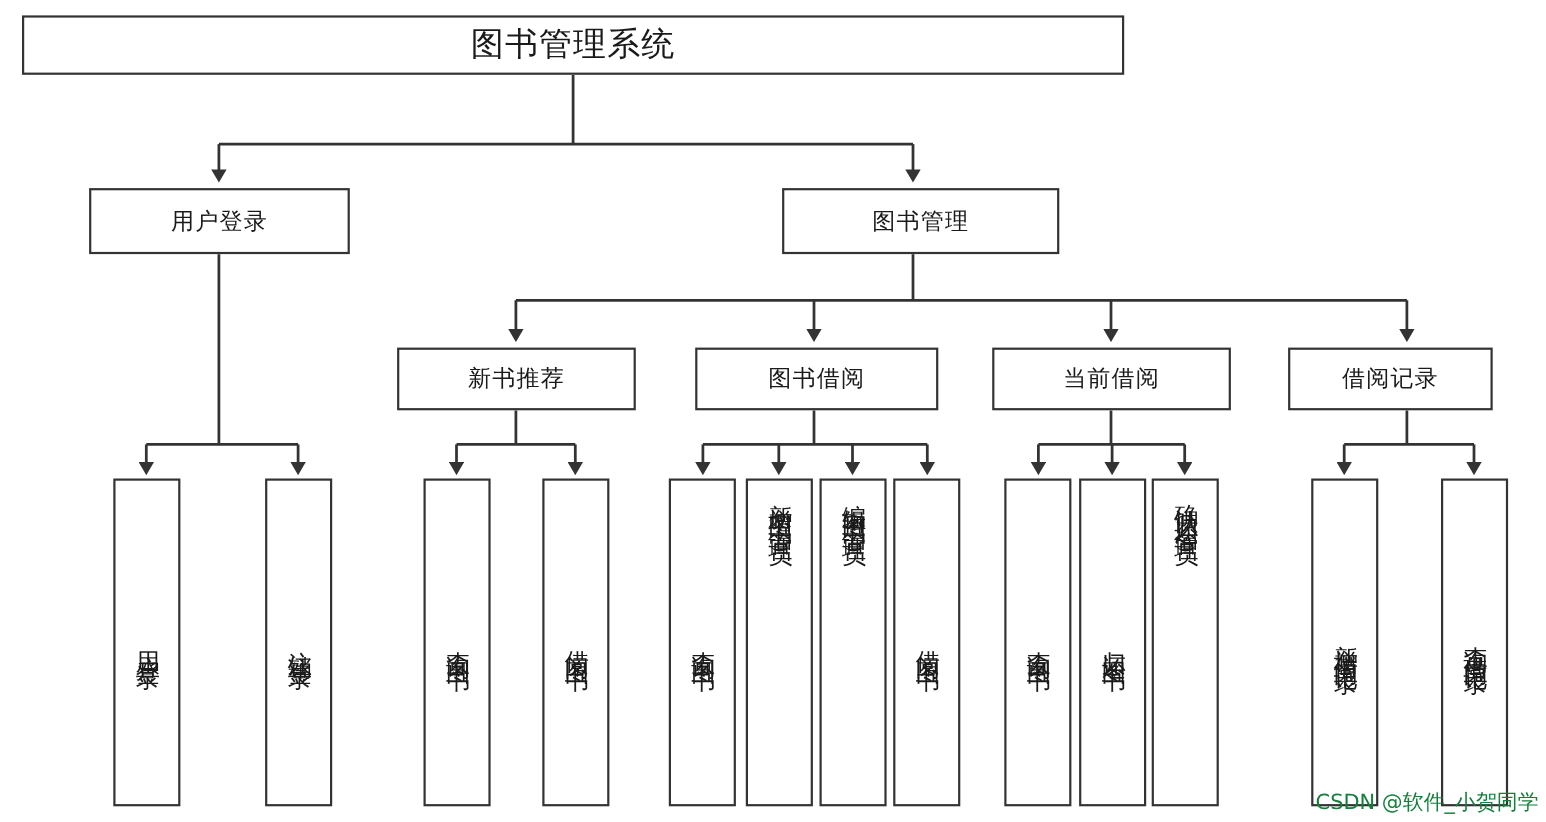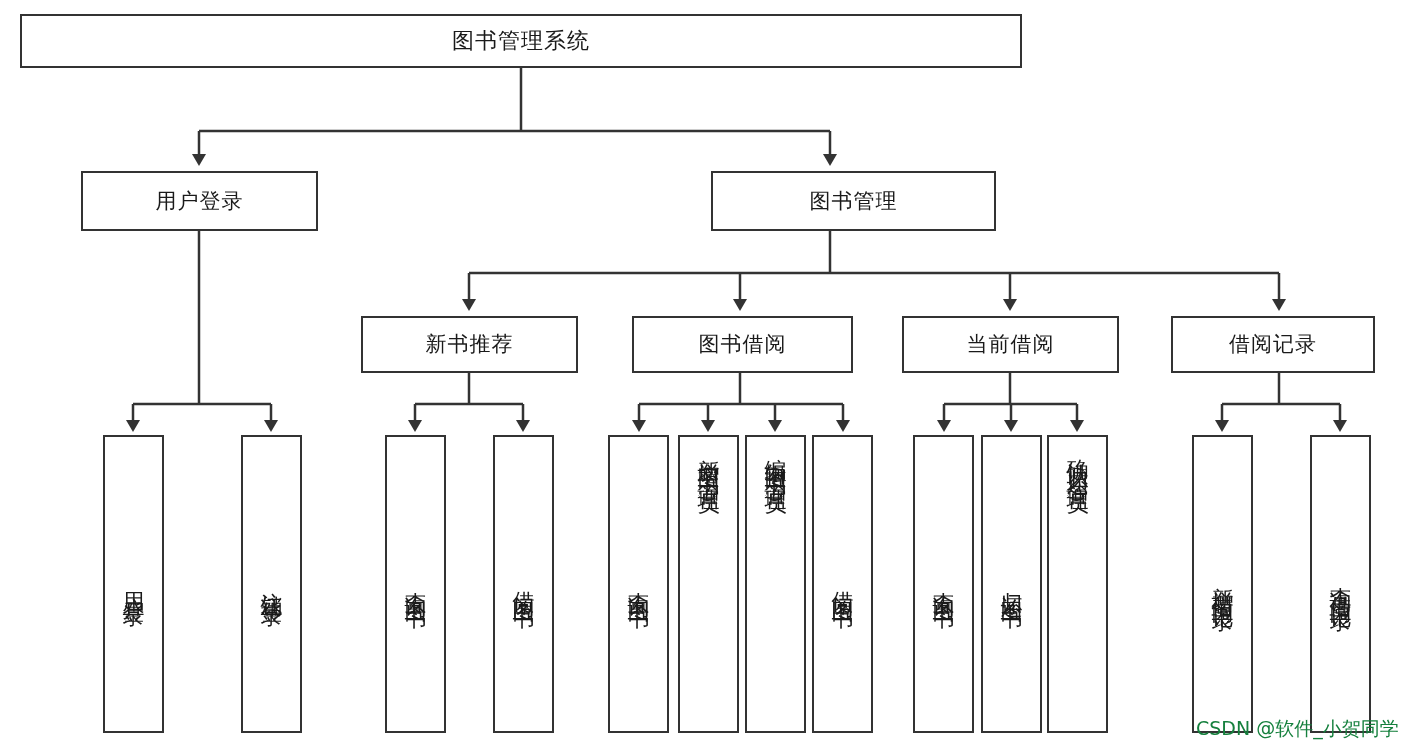--- a/index.html
+++ b/index.html
@@ -43,21 +43,21 @@
     line-height: 1.25;
     color: #1a1a1a;
   }
   
   .node.horiz .node-label {
     font-size: 21px;
     letter-spacing: 1px;
     white-space: nowrap;
   }
   .node.root .node-label {
-    font-size: 22px;
+    font-size: 30px;
   }
   
   .node.vert {
     align-items: flex-start;
     justify-content: center;
     padding-top: 4px;
   }
   .node.vert .node-label {
     writing-mode: vertical-rl;
     text-orientation: upright;
@@ -136,34 +136,34 @@
     </g>
   </svg>
 
   <div class="node horiz root" style="left:20px; top:14px; width:1002px; height:54px;">
     <span class="node-label">图书管理系统</span>
   </div>
 
   <div class="node horiz" style="left:81px; top:171px; width:237px; height:60px;">
     <span class="node-label">用户登录</span>
   </div>
-  <div class="node horiz" style="left:711px; top:171px; width:285px; height:60px;">
+  <div class="node horiz" style="left:711px; top:171px; width:252px; height:60px;">
     <span class="node-label">图书管理</span>
   </div>
 
   <div class="node horiz" style="left:361px; top:316px; width:217px; height:57px;">
     <span class="node-label">新书推荐</span>
   </div>
   <div class="node horiz" style="left:632px; top:316px; width:221px; height:57px;">
     <span class="node-label">图书借阅</span>
   </div>
   <div class="node horiz" style="left:902px; top:316px; width:217px; height:57px;">
     <span class="node-label">当前借阅</span>
   </div>
-  <div class="node horiz" style="left:1171px; top:316px; width:204px; height:57px;">
+  <div class="node horiz" style="left:1171px; top:316px; width:186px; height:57px;">
     <span class="node-label">借阅记录</span>
   </div>
 
   <div class="node vert center-text" style="left:103px; top:435px; width:61px; height:298px;">
     <span class="node-label">用户登录</span>
   </div>
   <div class="node vert center-text" style="left:241px; top:435px; width:61px; height:298px;">
     <span class="node-label">注销登录</span>
   </div>
 

